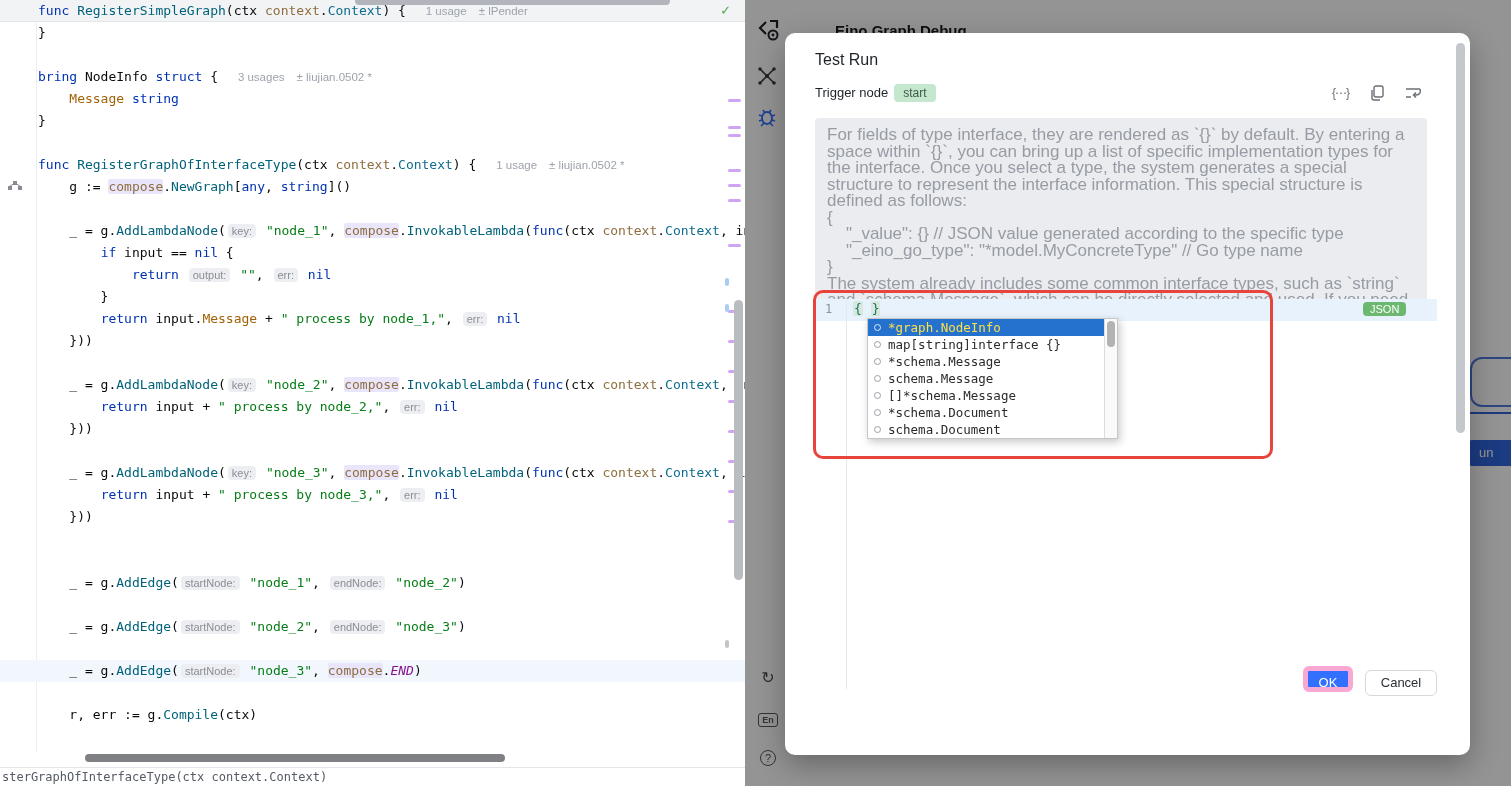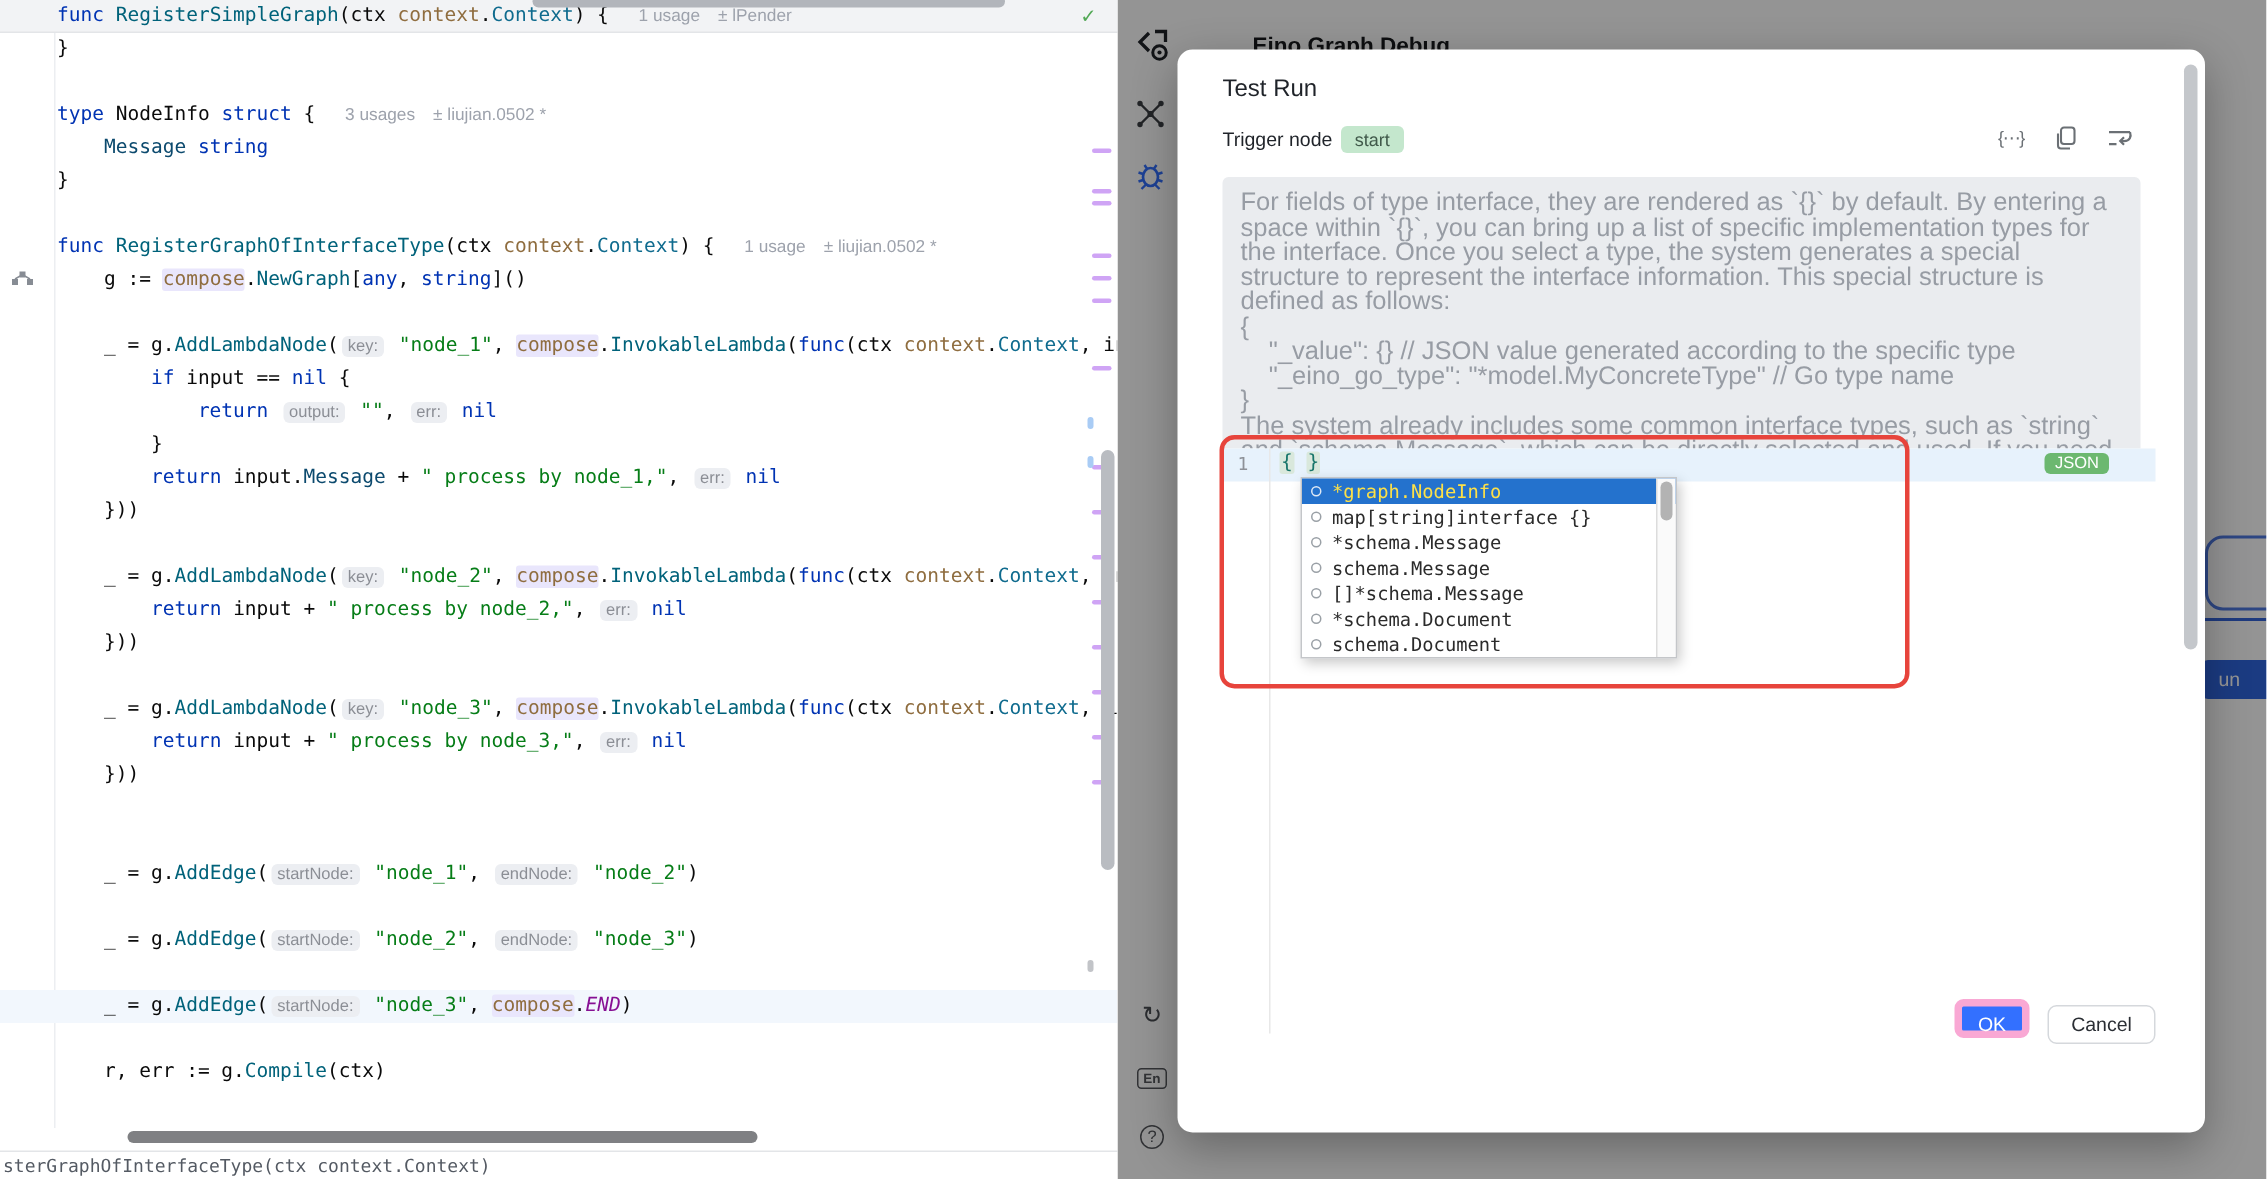--- a/index.html
+++ b/index.html
@@ -24,21 +24,21 @@
   .gutter-line { position:absolute; left:36px; top:0; bottom:34px; width:1px; background:#eceef1; }
 
   .tok-p   { color:#0a0a0a; }
   .tok-kw  { color:#0033b3; }
   .tok-fn  { color:#00627a; }
   .tok-pkg { color:#8f6d3f; }
   .tok-pkgh{ color:#8f6d3f; background:#e9e6fc; border-radius:2px; }
   .tok-typ { color:#0f6b8e; }
   .tok-str { color:#067d17; }
   .tok-con { color:#871094; font-style:italic; }
-  .tok-fld { color:#0c4a6e; }
+  .tok-fld { color:#a16207; }
   .tok-hint{ font-family:"Liberation Sans",sans-serif; font-size:11px; color:#8b8e95;
     background:#eceef2; border-radius:4px; padding:1px 4px; margin:0 2px; }
   .tok-inlay, .tok-author { font-family:"Liberation Sans",sans-serif; font-size:11.5px;
     color:#9da2ac; margin-left:12px; }
   .tok-caret { display:inline-block; width:2px; height:15px; background:#79aef2;
     vertical-align:-2px; }
 
   .gutter-run-icon { position:absolute; left:7px; top:180px; width:16px; height:13px; z-index:5; }
   .stripe-marker { position:absolute; width:13px; height:3px; border-radius:2px; z-index:3; }
   .editor-vscroll { position:absolute; left:734px; top:300px; width:9px; height:280px;
@@ -124,21 +124,21 @@
 <div class="app">
 
   <div class="editor-pane code-font">
     <div class="sticky-line" id="sticky-line"><span class="tok-kw">func </span><span class="tok-fn">RegisterSimpleGraph</span><span class="tok-p">(ctx </span><span class="tok-pkg">context</span><span class="tok-p">.</span><span class="tok-typ">Context</span><span class="tok-p">) { </span><span class="tok-inlay">1 usage</span><span class="tok-author">± lPender</span></div>
     <div class="top-pill"></div>
     <div class="check-icon">✓</div>
     <div class="gutter-line"></div>
     <div class="code-area" id="code-lines">
         <div class="code-line"><span class="tok-p">}</span></div>
         <div class="code-line"></div>
-        <div class="code-line"><span class="tok-kw">type</span><span class="tok-p"> NodeInfo </span><span class="tok-kw">struct</span><span class="tok-p"> { </span><span class="tok-inlay">3 usages</span><span class="tok-author">± liujian.0502 *</span></div>
+        <div class="code-line"><span class="tok-kw">bring</span><span class="tok-p"> NodeInfo </span><span class="tok-kw">struct</span><span class="tok-p"> { </span><span class="tok-inlay">3 usages</span><span class="tok-author">± liujian.0502 *</span></div>
         <div class="code-line"><span class="tok-p">    </span><span class="tok-fld">Message</span><span class="tok-p"> </span><span class="tok-kw">string</span></div>
         <div class="code-line"><span class="tok-p">}</span></div>
         <div class="code-line"></div>
         <div class="code-line"><span class="tok-kw">func </span><span class="tok-fn">RegisterGraphOfInterfaceType</span><span class="tok-p">(ctx </span><span class="tok-pkg">context</span><span class="tok-p">.</span><span class="tok-typ">Context</span><span class="tok-p">) { </span><span class="tok-inlay">1 usage</span><span class="tok-author">± liujian.0502 *</span></div>
         <div class="code-line"><span class="tok-p">    g := </span><span class="tok-pkgh">compose</span><span class="tok-p">.</span><span class="tok-fn">NewGraph</span><span class="tok-p">[</span><span class="tok-kw">any</span><span class="tok-p">, </span><span class="tok-kw">string</span><span class="tok-p">]()</span></div>
         <div class="code-line"></div>
         <div class="code-line"><span class="tok-p">    _ = g.</span><span class="tok-fn">AddLambdaNode</span><span class="tok-p">(</span><span class="tok-hint">key:</span><span class="tok-p"> </span><span class="tok-str">"node_1"</span><span class="tok-p">, </span><span class="tok-pkgh">compose</span><span class="tok-p">.</span><span class="tok-fn">InvokableLambda</span><span class="tok-p">(</span><span class="tok-kw">func</span><span class="tok-p">(ctx </span><span class="tok-pkg">context</span><span class="tok-p">.</span><span class="tok-typ">Context</span><span class="tok-p">, in</span></div>
         <div class="code-line"><span class="tok-p">        </span><span class="tok-kw">if</span><span class="tok-p"> input == </span><span class="tok-kw">nil</span><span class="tok-p"> {</span></div>
         <div class="code-line"><span class="tok-p">            </span><span class="tok-kw">return</span><span class="tok-p"> </span><span class="tok-hint">output:</span><span class="tok-p"> </span><span class="tok-str">""</span><span class="tok-p">, </span><span class="tok-hint">err:</span><span class="tok-p"> </span><span class="tok-kw">nil</span></div>
         <div class="code-line"><span class="tok-p">        }</span></div>

